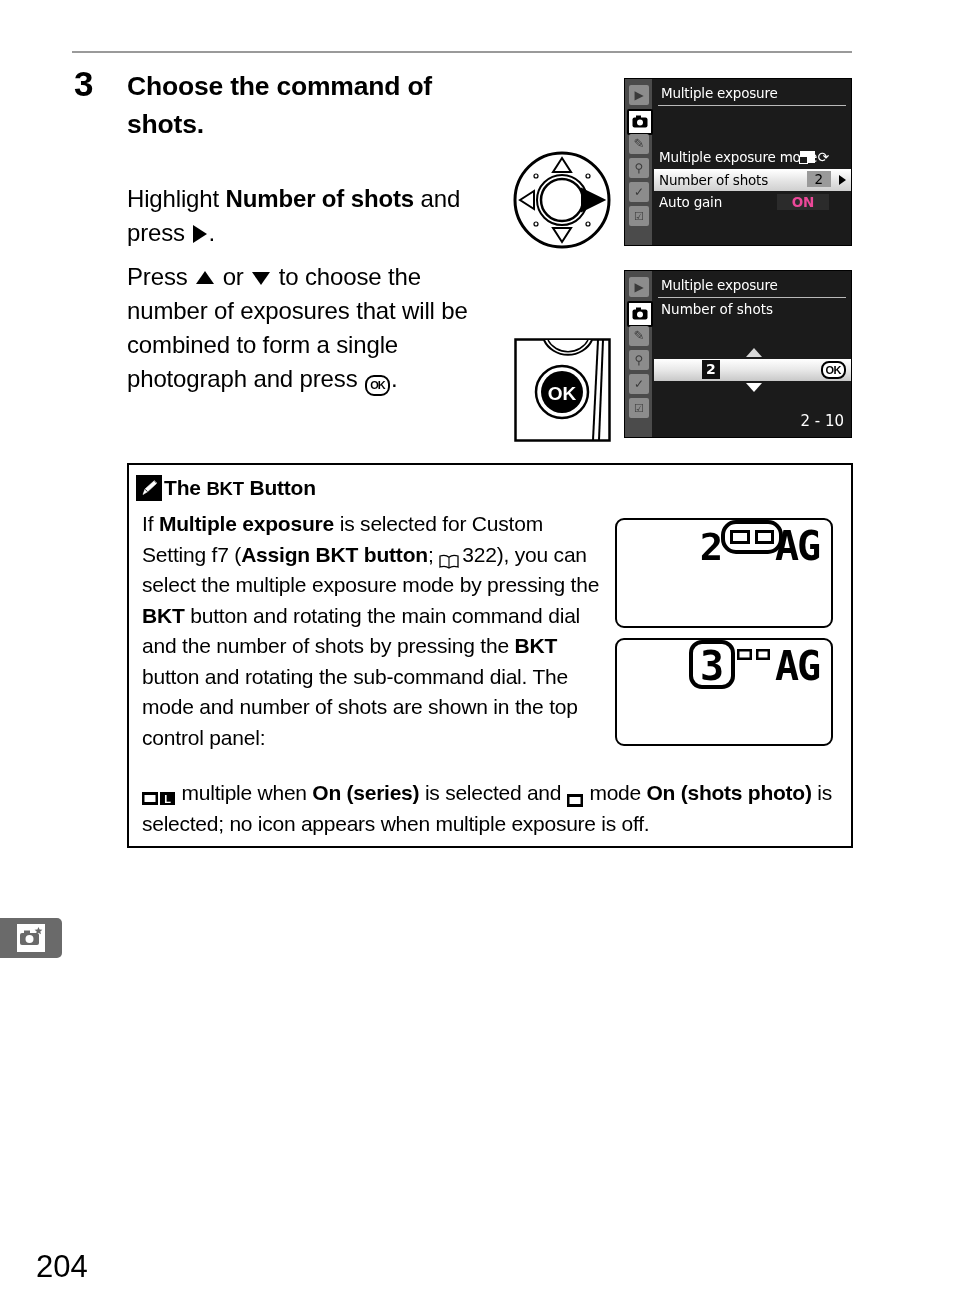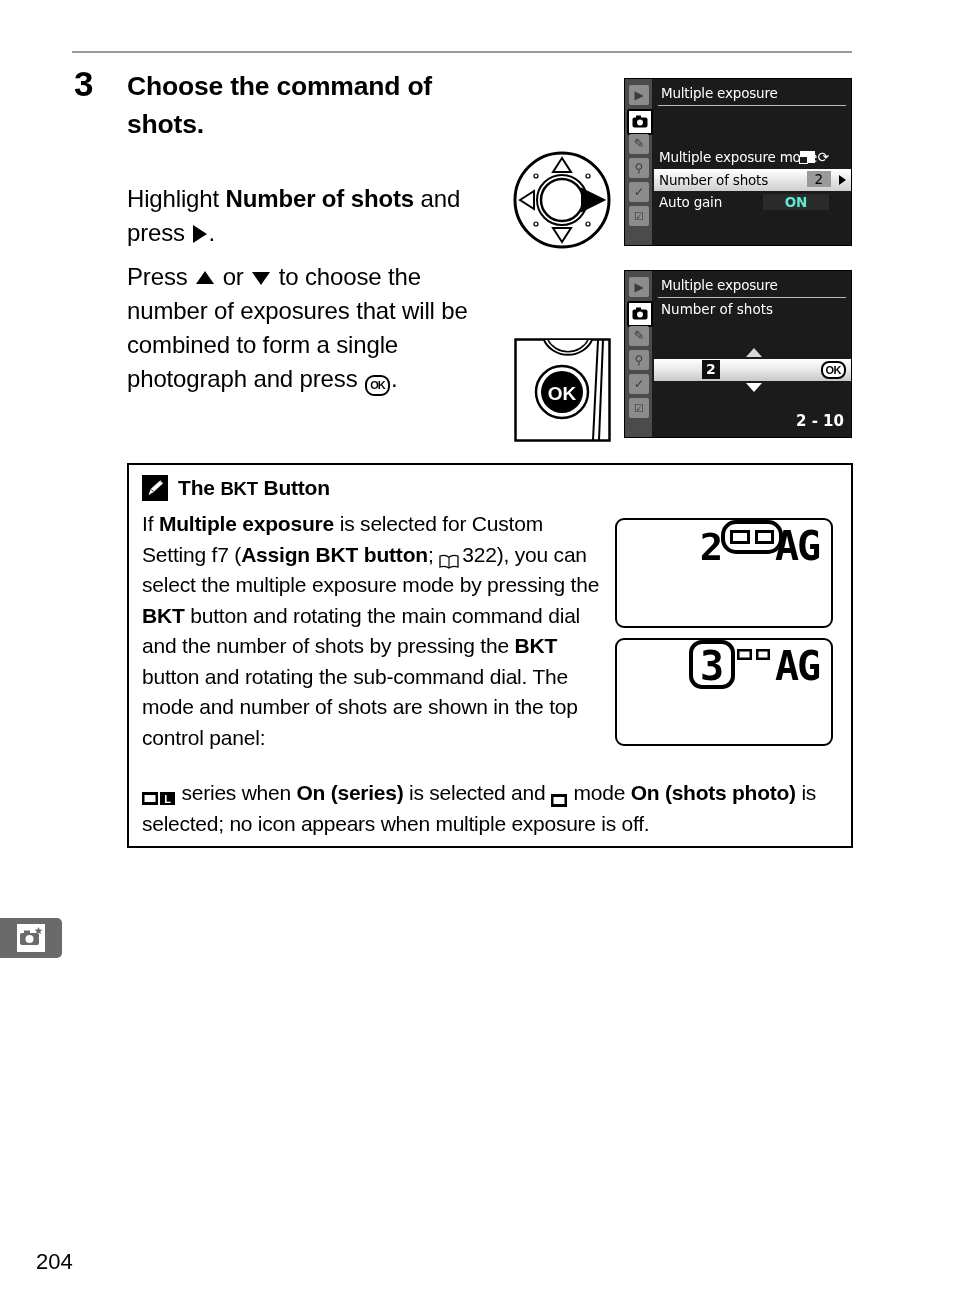--- a/index.html
+++ b/index.html
@@ -218,22 +218,22 @@
     width: 0; height: 0;
     border-top: 5px solid transparent;
     border-bottom: 5px solid transparent;
     border-left: 7px solid #fff;
   }
   .lcd-row.sel .chev { border-left-color: #000; }
   .lcd-row .valbox {
     position: absolute;
     right: 22px; top: 2px;
     background: #2b2b2b;
-    color: #5eead4;
-    padding: 0 22px;
+    color: #ec4899;
+    padding: 0 15px;
     font-weight: bold;
   }
   .ico-mode {
     position: absolute;
     right: 22px; top: 4px;
     display: flex;
     gap: 2px;
     align-items: center;
   }
   .ico-frames {
@@ -311,41 +311,41 @@
     top: 112px;
     border-left: 8px solid transparent;
     border-right: 8px solid transparent;
     border-top: 9px solid #ffffff;
   }
   .lcd2-range {
     position: absolute;
     right: 7px; bottom: 7px;
     color: #ffffff;
     font-size: 15px;
-    font-weight: bold;
+    font-weight: normal;
     font-family: "DejaVu Sans", sans-serif;
     letter-spacing: 0px;
   }
 
   
   .note-box {
     position: absolute;
     left: 127px;
     top: 463px;
     width: 726px;
     height: 385px;
     border: 2px solid #000;
     box-sizing: border-box;
   }
   .note-head {
     position: absolute;
-    left: 13px; top: 10px;
+    left: 7px; top: 10px;
     display: flex;
     align-items: center;
-    gap: 10px;
+    gap: 2px;
     justify-content: flex-end;
   }
   .note-pencil {
     width: 26px; height: 26px;
     background: #000;
     position: relative;
   }
   .note-title {
     font-size: 21px;
     font-weight: bold;
@@ -420,21 +420,21 @@
     left: 17px; top: 6px;
     width: 28px; height: 28px;
     background: #ffffff;
   }
 
   
   .page-number {
     position: absolute;
     left: 36px;
     top: 1249px;
-    font-size: 22px;
+    font-size: 31px;
     letter-spacing: 0px;
   }
 </style>
 </head>
 <body>
 
 <div class="top-rule"></div>
 
 <div class="step-number">3</div>
 <div class="step-title">Choose the command of shots.</div>
@@ -561,21 +561,21 @@
           <line x1="10" y1="3.4" x2="10" y2="13.8" stroke="#000" stroke-width="1.1"></line>
         </svg></span><span>322</span><span>), you can select the multiple exposure mode by pressing the </span><b>BKT</b><span> button and rotating the main command dial and the number of shots by pressing the </span><b>BKT</b><span> button and rotating the sub-command dial. The mode and number of shots are shown in the top control panel:</span>
   </div>
 
   <div class="note-tail">
     <span class="ico-series"><svg width="34" height="17" viewBox="0 0 34 17">
           <rect x="0" y="2" width="16" height="13" fill="#000"></rect>
           <rect x="2.5" y="5" width="11" height="7" fill="#fff"></rect>
           <rect x="18" y="2" width="15" height="13" fill="#000"></rect>
           <text x="25.5" y="13" font-family="'Liberation Sans', sans-serif" font-size="11" font-weight="bold" fill="#fff" text-anchor="middle">L</text>
-        </svg></span><span> series when </span><b>On (series)</b><span> is selected and </span><span class="ico-single"><svg width="17" height="15" viewBox="0 0 17 15">
+        </svg></span><span> multiple when </span><b>On (series)</b><span> is selected and </span><span class="ico-single"><svg width="17" height="15" viewBox="0 0 17 15">
           <rect x="0" y="1" width="16" height="13" fill="#000"></rect>
           <rect x="2.5" y="4" width="11" height="7" fill="#fff"></rect>
         </svg></span><span> mode </span><b>On (shots photo)</b><span> is selected; no icon appears when multiple exposure is off.</span>
   </div>
 </div>
 
 <div class="cpanel cpanel-1">
   <svg width="213" height="105" viewBox="0 0 213 105" style="position:absolute;left:0;top:0;">
     <text x="90" y="40" class="seg" font-family="'DejaVu Sans Mono', monospace" font-size="40" font-weight="bold" fill="#000" text-anchor="middle">2</text>
     <text x="180" y="40" font-family="'DejaVu Sans Mono', monospace" font-size="40" font-weight="bold" fill="#000" text-anchor="middle" letter-spacing="-2">AG</text>

